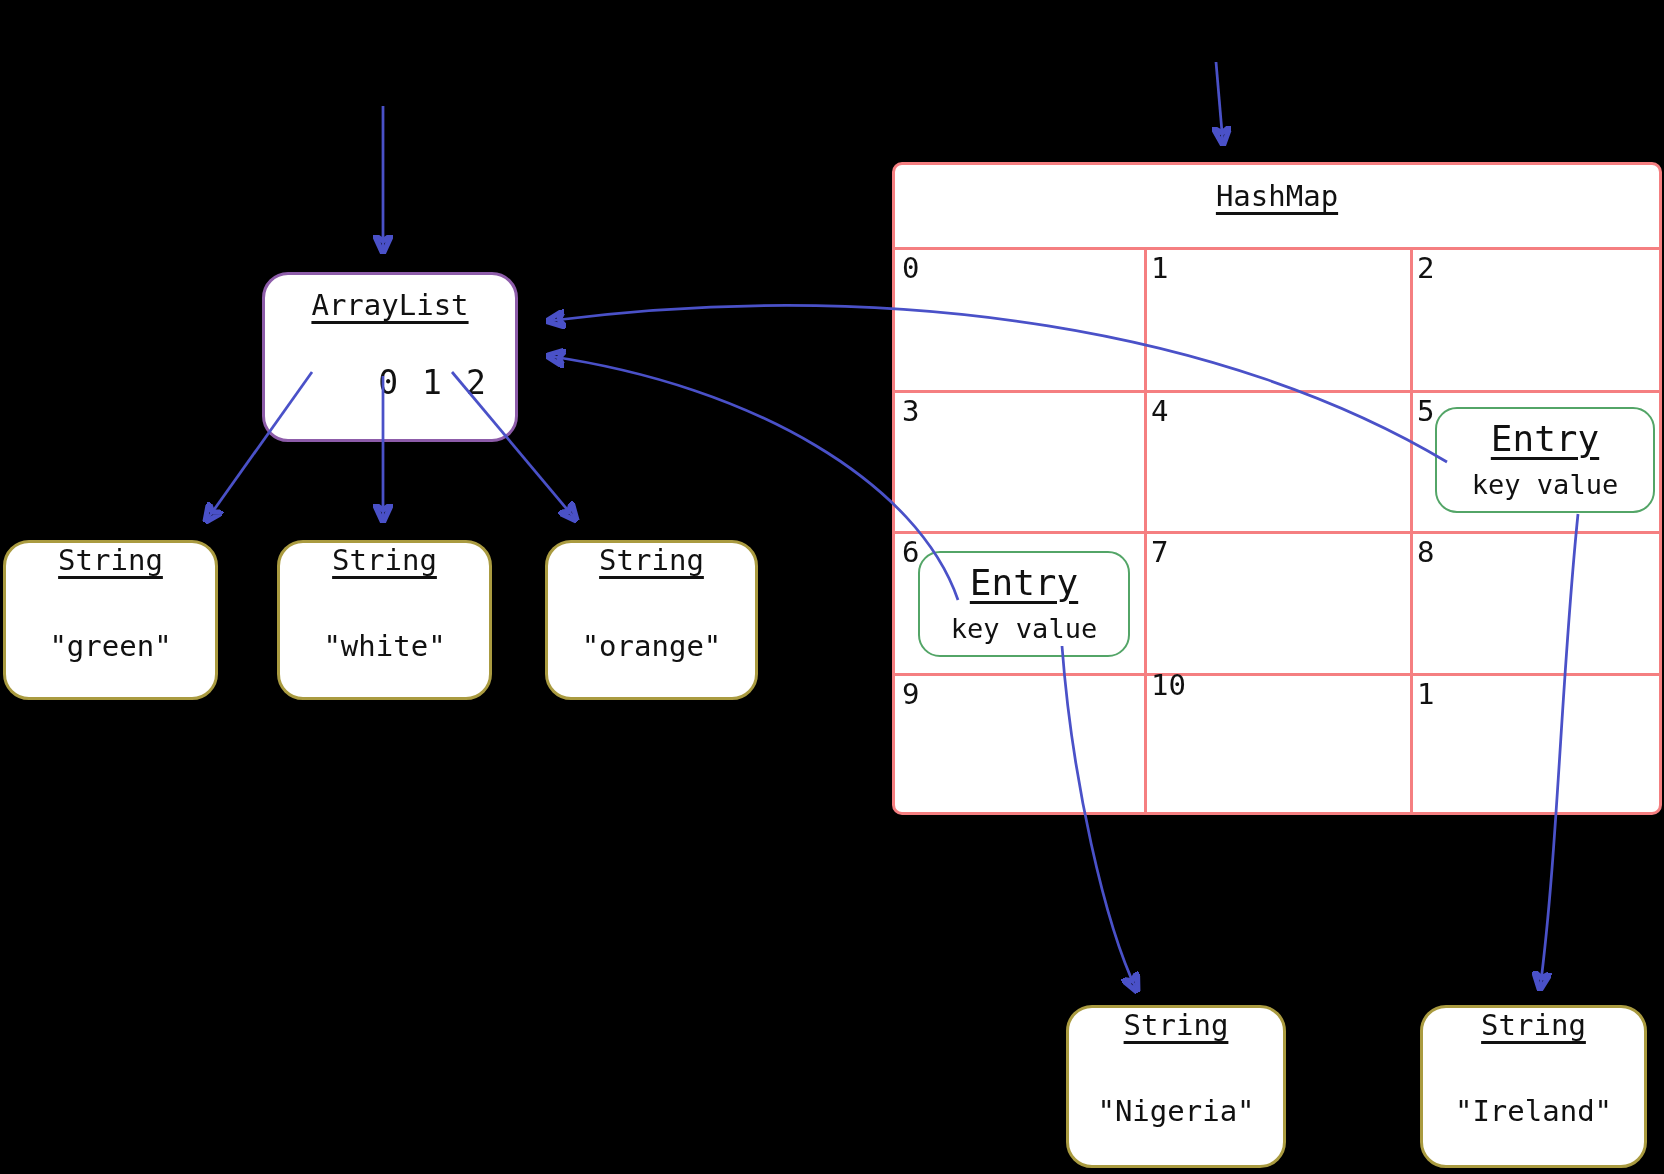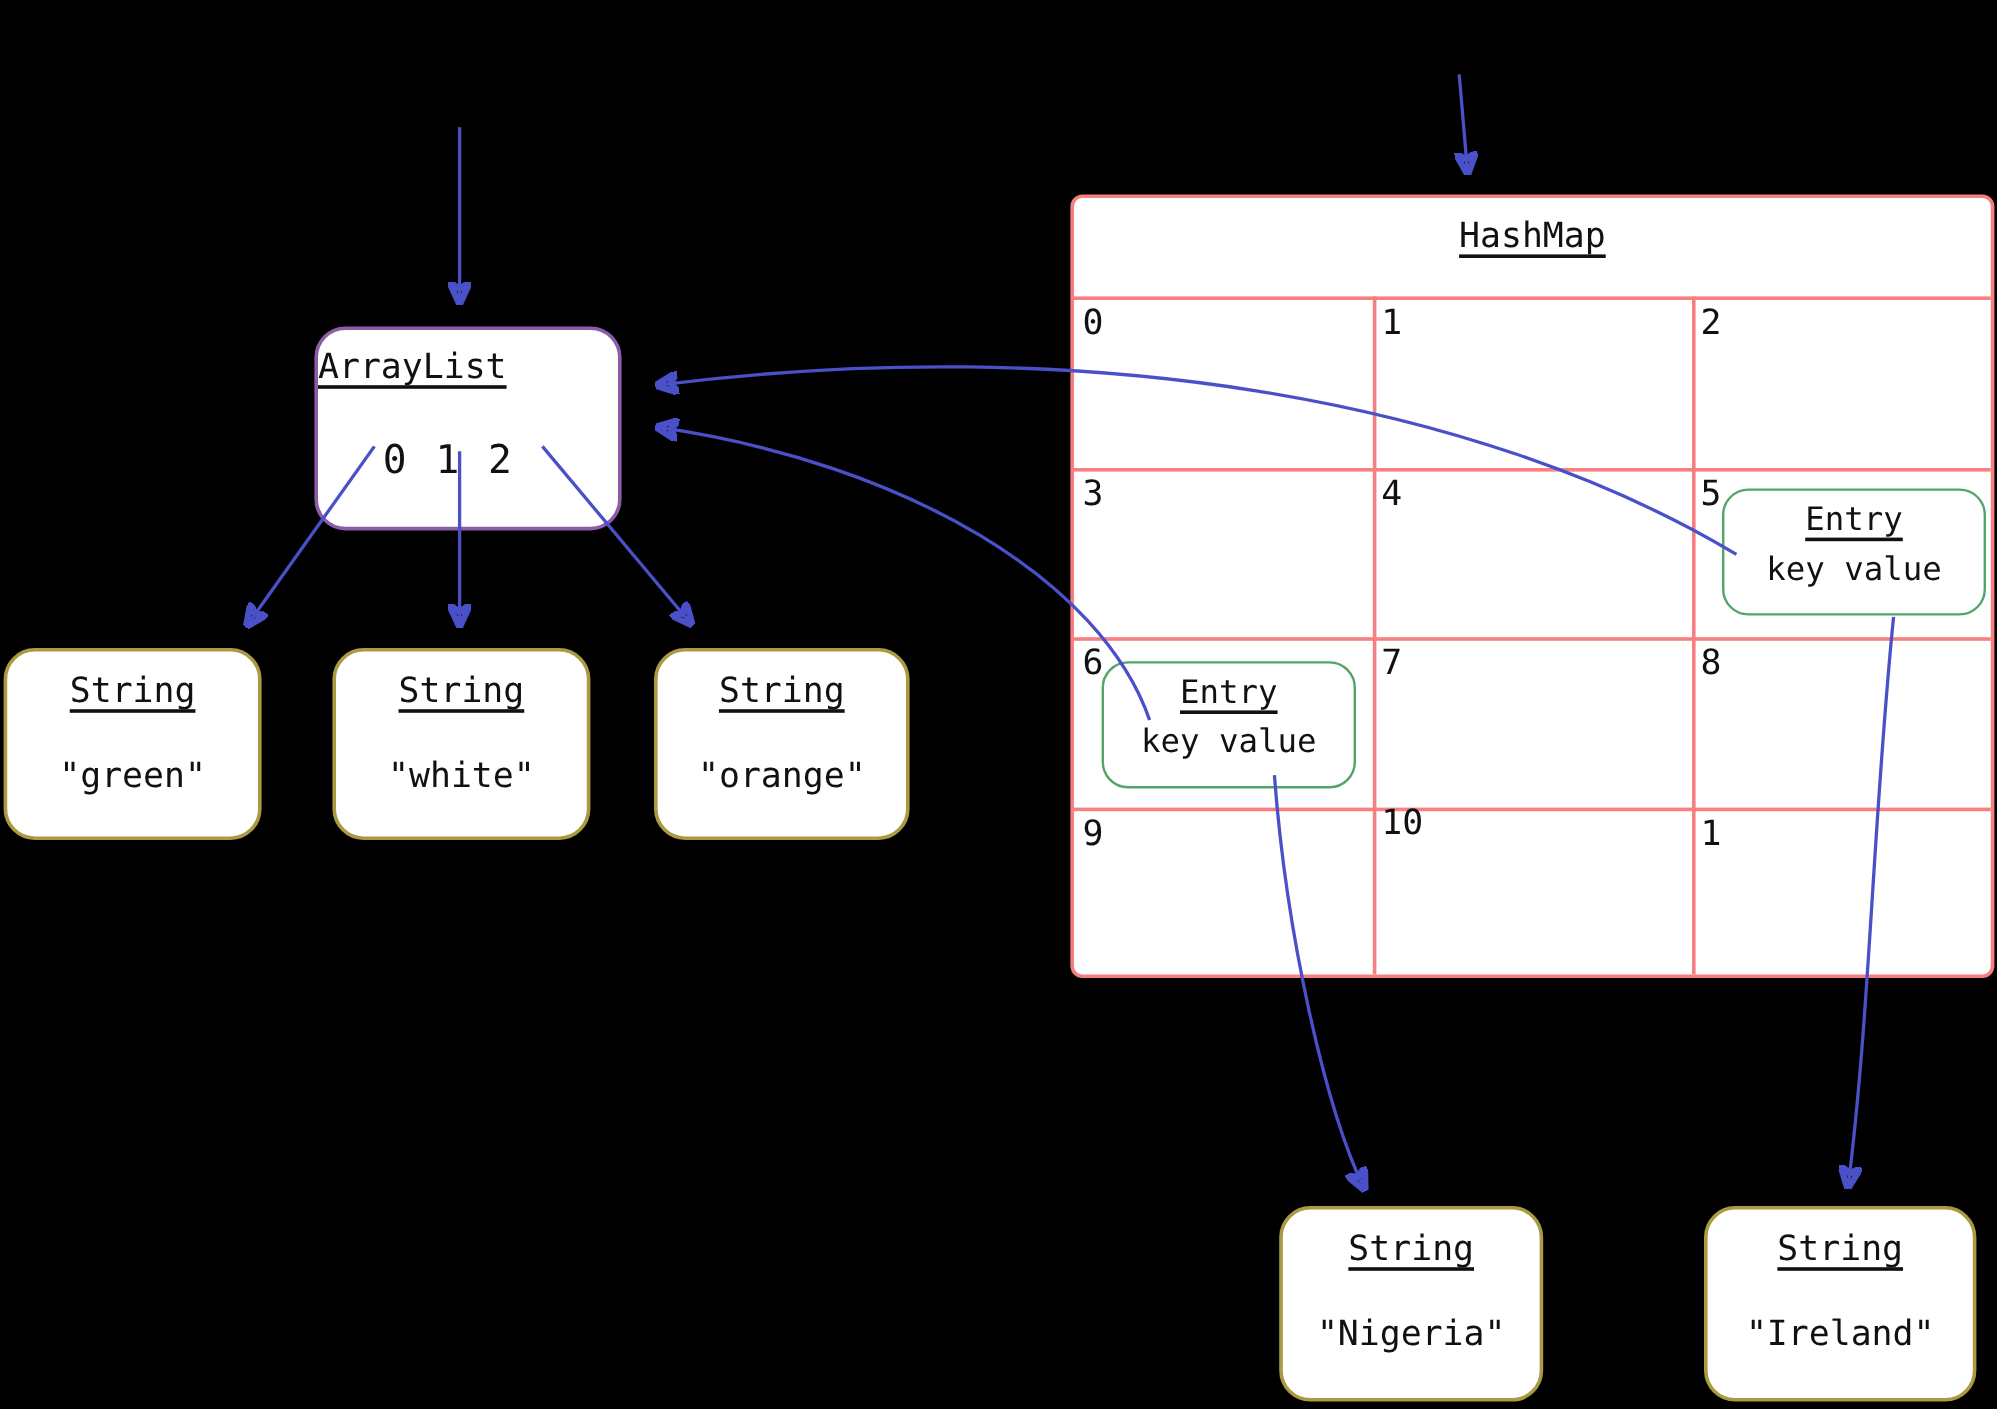--- a/index.html
+++ b/index.html
@@ -6,43 +6,43 @@
   #canvas {
     position:relative; width:1664px; height:1174px; background:#000;
     font-family:"DejaVu Sans Mono","Liberation Mono",monospace;
     color:#111; overflow:hidden;
   }
   .box { position:absolute; background:#fff; box-sizing:border-box; }
   .u { text-decoration:underline; text-underline-offset:6px; text-decoration-thickness:2.5px; }
 
   
   #arraylist { left:262px; top:272px; width:256px; height:170px;
-    border:3px solid #8d5ca9; border-radius:26px; text-align:left; }
+    border:3px solid #8d5ca9; border-radius:26px; text-align:center; }
   #arraylist .title { margin-top:13px; font-size:29px; }
   #arraylist .indices { position:absolute; top:88px; left:0; width:100%;
     font-size:33px; letter-spacing:2px;padding-left:43px; }
   #arraylist .indices span { padding:0 11px; }
 
   
   #hashmap { left:892px; top:162px; width:770px; height:653px;
     border:3px solid #f57f81; border-radius:10px; }
   #hashmap .title { width:100%; text-align:center; margin-top:14px; font-size:29px; }
   .hline { position:absolute; left:0; right:0; height:2.5px; background:#f57f81; }
   .vline { position:absolute; width:2.5px; top:82px; bottom:0; background:#f57f81; }
   .cell-label { position:absolute; font-size:29px; line-height:1; }
 
   
   .entry { position:absolute; background:#fff; border:2.5px solid #53a567;
     border-radius:22px; text-align:center; box-sizing:border-box; }
-  .entry .etitle { margin-top:9px; font-size:27px; }
+  .entry .etitle { margin-top:9px; font-size:36px; }
   .entry .ebody { margin-top:10px; font-size:27px; white-space:nowrap; }
 
   
   .sbox { border:3px solid #aa9b40; border-radius:26px; text-align:center; }
-  .sbox .stitle { margin-top:15px; font-size:29px; }
+  .sbox .stitle { font-size:29px; }
   .sbox .svalue { position:absolute; top:86px; left:0; width:100%; font-size:29px; white-space:nowrap; }
   #str-green  { left:3px;    top:540px; width:215px; height:160px; }
   #str-white  { left:277px;  top:540px; width:215px; height:160px; }
   #str-orange { left:545px;  top:540px; width:213px; height:160px; }
   #str-nigeria { left:1066px; top:1005px; width:220px; height:163px; }
   #str-ireland { left:1420px; top:1005px; width:227px; height:163px; }
 
   
   #arrows { position:absolute; left:0; top:0; width:1664px; height:1174px;
     pointer-events:none; z-index:10; }

